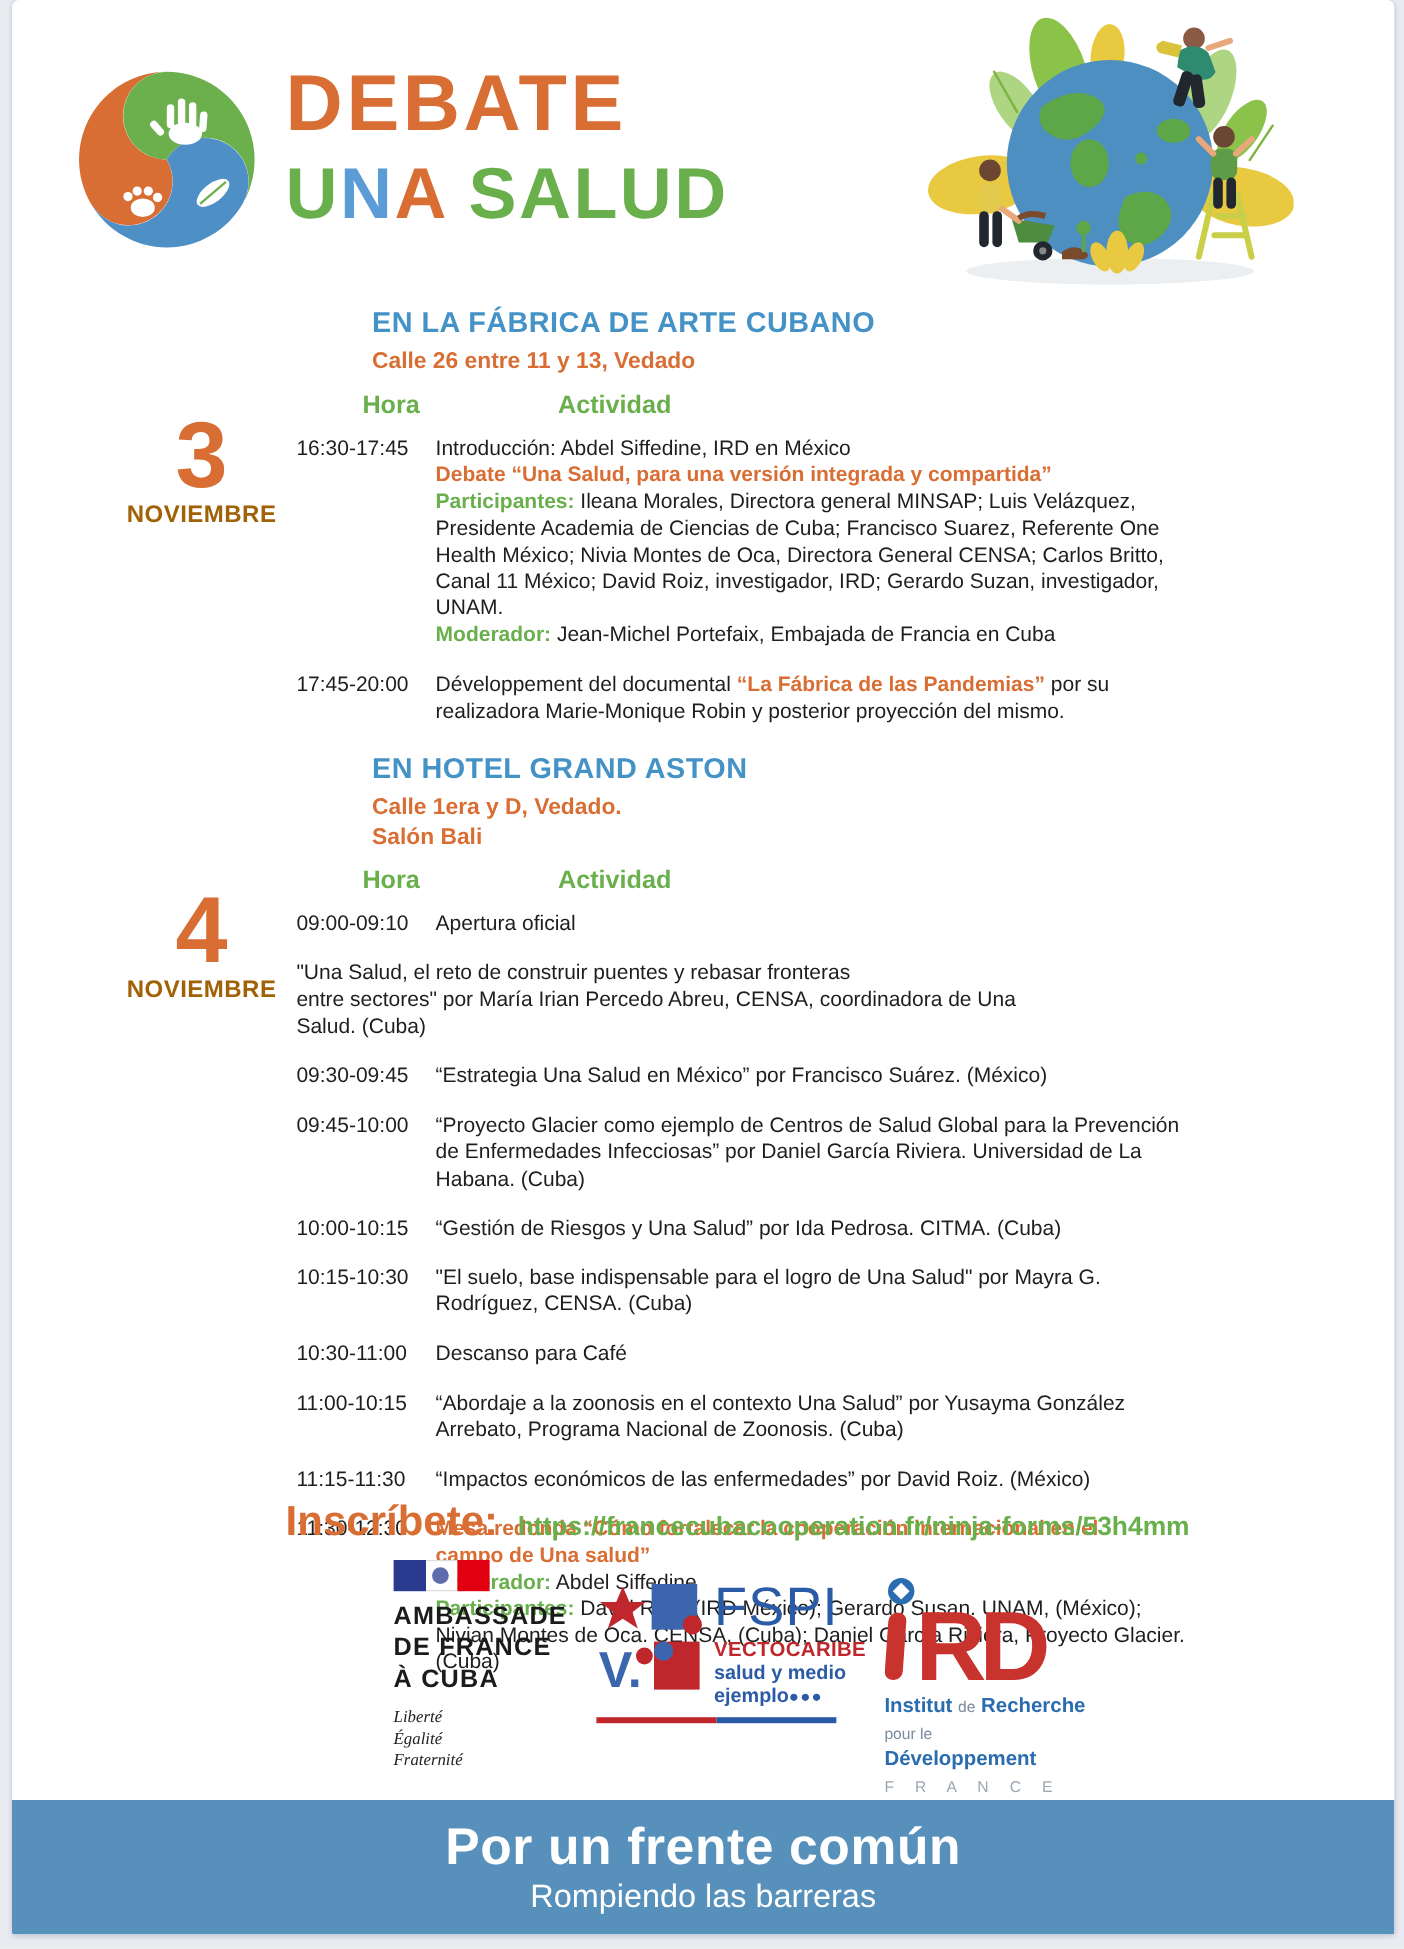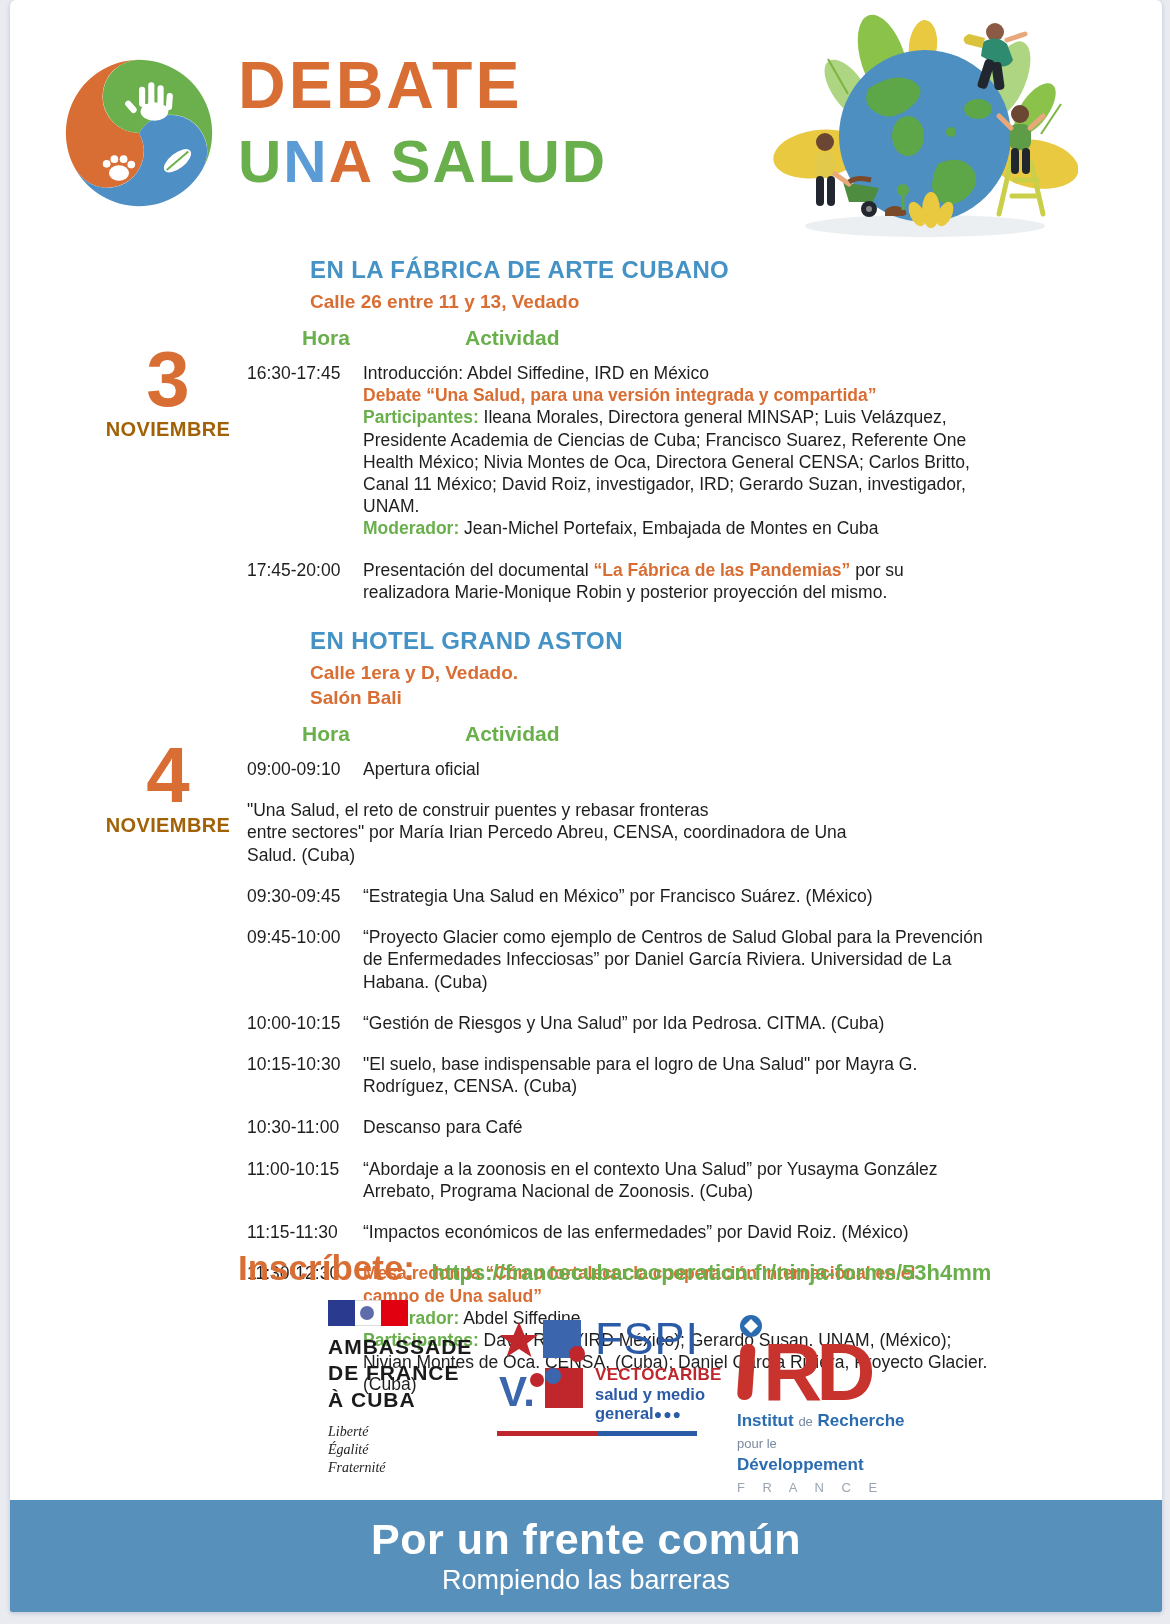--- a/index.html
+++ b/index.html
@@ -200,27 +200,27 @@
         <div class="date-rail">
           <div class="date-num">3</div>
           <div class="date-month">NOVIEMBRE</div>
         </div>
       <div class="sched-row">
             <div class="time">16:30-17:45</div>
             <div class="activity">
               <div class="line"><span class="seg-plain">Introducción: Abdel Siffedine, IRD en México</span></div>
               <div class="line"><span class="seg-orange">Debate “Una Salud, para una versión integrada y compartida”</span></div>
               <div class="line"><span class="seg-green">Participantes:</span><span class="seg-plain"> Ileana Morales, Directora general MINSAP; Luis Velázquez, Presidente Academia de Ciencias de Cuba; Francisco Suarez, Referente One Health México; Nivia Montes de Oca, Directora General CENSA; Carlos Britto, Canal 11 México; David Roiz, investigador, IRD; Gerardo Suzan, investigador, UNAM.</span></div>
-              <div class="line"><span class="seg-green">Moderador:</span><span class="seg-plain"> Jean-Michel Portefaix, Embajada de Montes en Cuba</span></div>
+              <div class="line"><span class="seg-green">Moderador:</span><span class="seg-plain"> Jean-Michel Portefaix, Embajada de Francia en Cuba</span></div>
             </div>
           </div>
           <div class="sched-row">
             <div class="time">17:45-20:00</div>
             <div class="activity">
-              <div class="line"><span class="seg-plain">Presentación del documental </span><span class="seg-orange">“La Fábrica de las Pandemias”</span><span class="seg-plain"> por su realizadora Marie-Monique Robin y posterior proyección del mismo.</span></div>
+              <div class="line"><span class="seg-plain">Développement del documental </span><span class="seg-orange">“La Fábrica de las Pandemias”</span><span class="seg-plain"> por su realizadora Marie-Monique Robin y posterior proyección del mismo.</span></div>
             </div>
           </div>
         </div>
     </div>
 
     <div class="section section-2">
       <div class="venue">EN HOTEL GRAND ASTON</div>
       <div class="addr">
           <div class="addr-line">Calle 1era y D, Vedado.</div>
           <div class="addr-line">Salón Bali</div>
@@ -332,21 +332,21 @@
         <text x="2" y="88" font-size="42" font-weight="bold" fill="#3B66AD" font-family="Liberation Sans, sans-serif">V.</text>
         <circle cx="40" cy="62" r="7" fill="#C0272D"></circle>
         <rect x="48" y="50" width="38" height="40" fill="#C0272D"></rect>
         <circle cx="56" cy="58" r="8" fill="#3B66AD"></circle>
       </svg>
       <div class="fspi-text">
         <div class="fspi-acronym">FSPI</div>
         <div class="fspi-brand">VECTOCARIBE</div>
         <div class="fspi-sub">salud y medio</div>
         <div class="fspi-sub">
-          <span>general</span><span class="fspi-dots">●●●</span>
+          <span>ejemplo</span><span class="fspi-dots">●●●</span>
         </div>
       </div>
     </div>
     <div class="fspi-bar">
         <div class="r"></div>
         <div class="b"></div>
       </div>
   </div>
 
   <div class="logo-ird">

